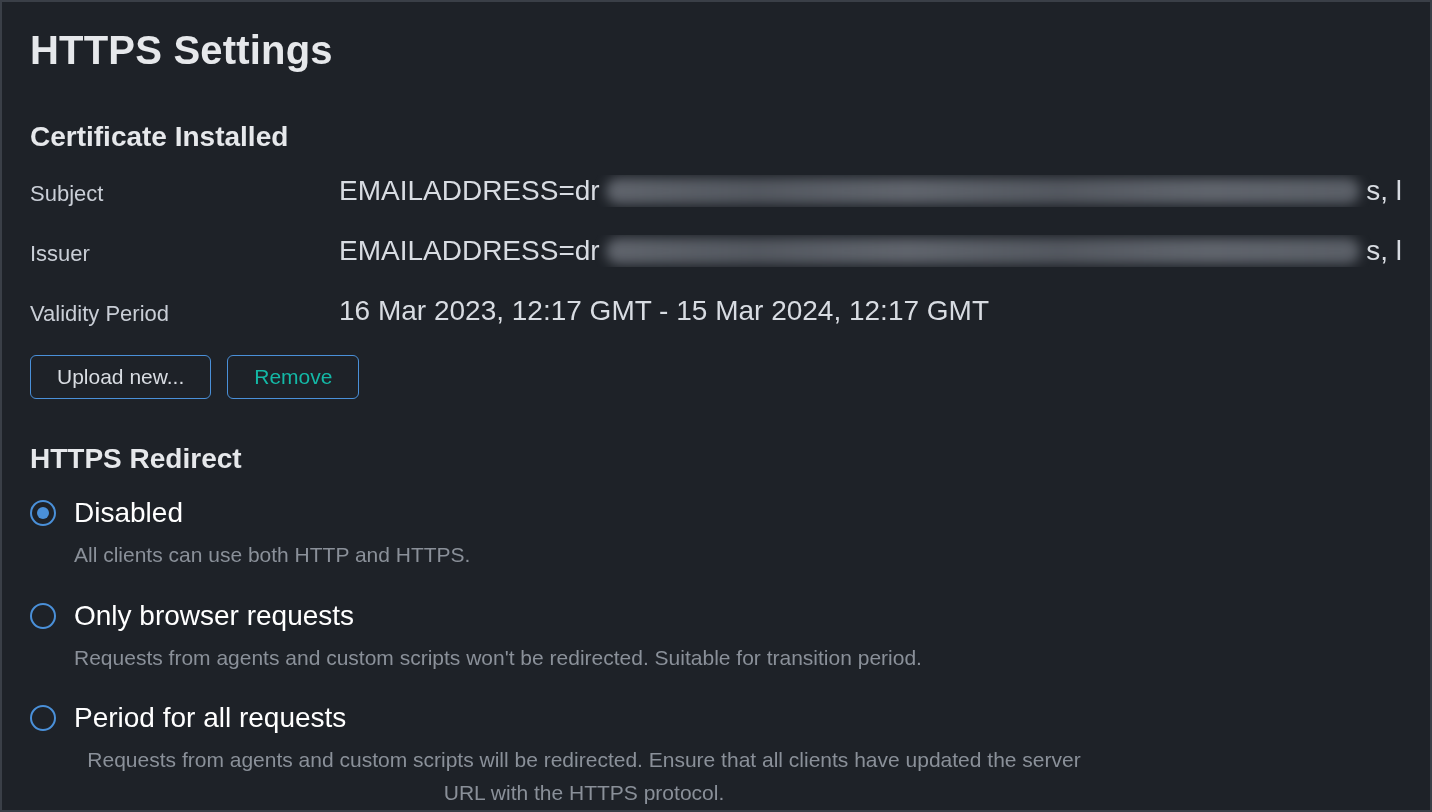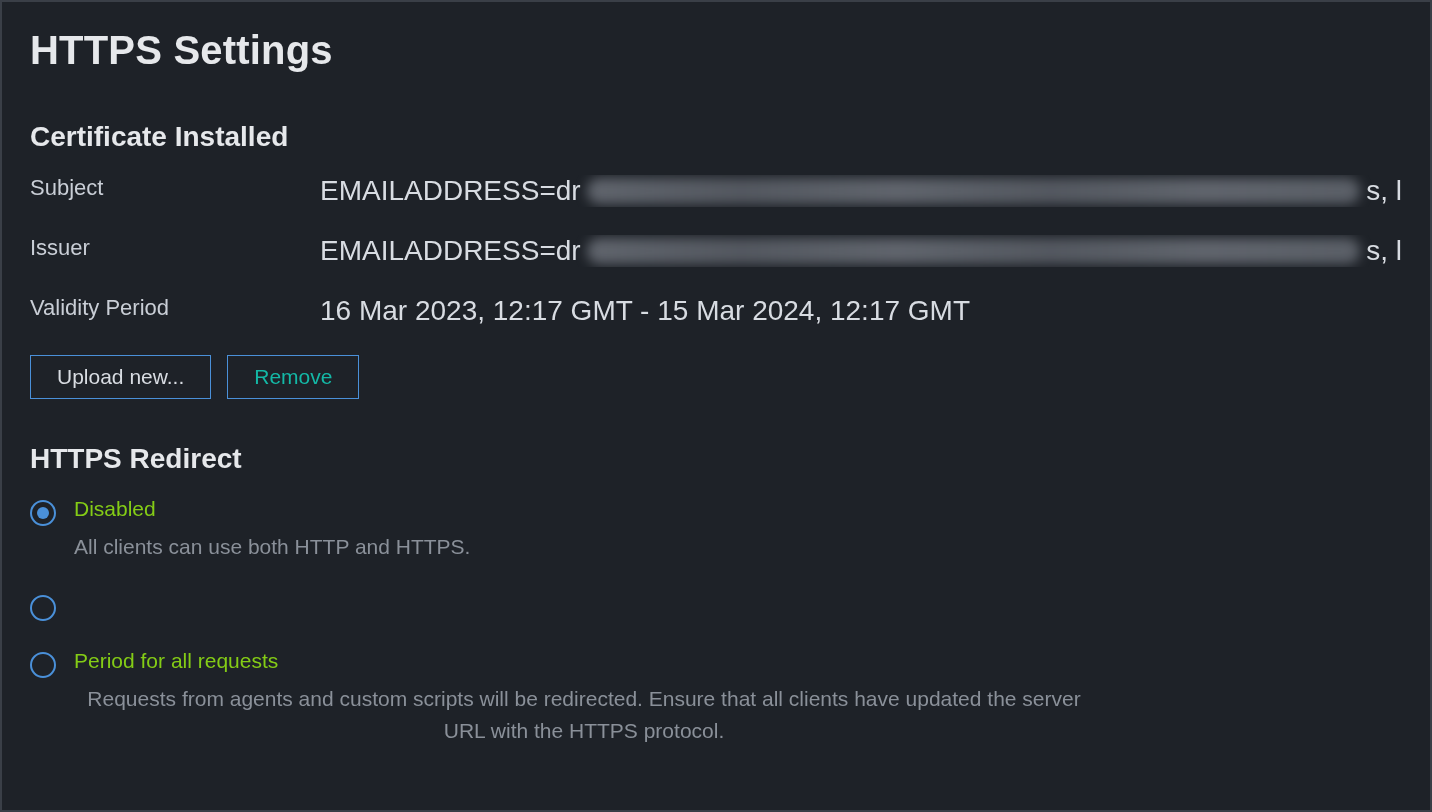--- a/index.html
+++ b/index.html
@@ -24,24 +24,25 @@
       letter-spacing: 0.2px;
     }
     .section-heading {
       color: #e6e8eb;
       font-size: 28px;
       font-weight: 700;
       margin-bottom: 22px;
     }
     .cert-row {
       display: flex;
-      align-items: flex-start;
+      align-items: flex-end;
       margin-bottom: 28px;
       white-space: nowrap;
       overflow: hidden;
+      gap: 19px;
     }
     .cert-label {
       width: 290px;
       flex-shrink: 0;
       color: #c9ced6;
       font-size: 22px;
     }
     .cert-value {
       color: #d8dce2;
       font-size: 28px;
@@ -74,21 +75,21 @@
       gap: 16px;
       margin-top: 6px;
       margin-bottom: 44px;
     }
     .btn {
       background: transparent;
       border: 1px solid #4a90d9;
       color: #d8dce2;
       font-size: 21px;
       padding: 9px 26px;
-      border-radius: 0;
+      border-radius: 6px;
       cursor: pointer;
       font-family: inherit;
     }
     .btn.danger { color: #14b8a6; }
     .radio-group { margin-top: 18px; }
     .radio-item { display: flex; gap: 18px; margin-bottom: 28px; }
     .radio-circle {
       width: 26px;
       height: 26px;
       border: 2px solid #4a90d9;
@@ -101,21 +102,21 @@
     .radio-circle.selected::after {
       content: "";
       position: absolute;
       top: 50%; left: 50%;
       width: 12px; height: 12px;
       background: #4a90d9;
       border-radius: 50%;
       transform: translate(-50%, -50%);
     }
     .radio-text { display: flex; flex-direction: column; max-width: 1020px; }
-    .radio-label { color: #84cc16; font-size: 21px; margin-bottom: 10px; }
+    .radio-label { color: #ffffff; font-size: 28px; margin-bottom: 10px; }
     .radio-desc { color: #8a9099; font-size: 21px; line-height: 1.55; text-align: center; }
   </style>
 </head>
 <body>
 
 <h1 class="page-title">HTTPS Settings</h1>
 
 <h2 class="section-heading">Certificate Installed</h2>
 
 <div class="cert-row">
@@ -153,20 +154,24 @@
   <div class="radio-item">
     <div class="radio-circle selected"></div>
     <div class="radio-text">
       <div class="radio-label">Disabled</div>
       <div class="radio-desc">All clients can use both HTTP and HTTPS.</div>
     </div>
   </div>
 
   <div class="radio-item">
     <div class="radio-circle"></div>
+    <div class="radio-text">
+      <div class="radio-label">Only browser requests</div>
+      <div class="radio-desc">Requests from agents and custom scripts won't be redirected. Suitable for transition period.</div>
+    </div>
   </div>
 
   <div class="radio-item">
     <div class="radio-circle"></div>
     <div class="radio-text">
       <div class="radio-label">Period for all requests</div>
       <div class="radio-desc">Requests from agents and custom scripts will be redirected. Ensure that all clients have updated the server URL with the HTTPS protocol.</div>
     </div>
   </div>
 

